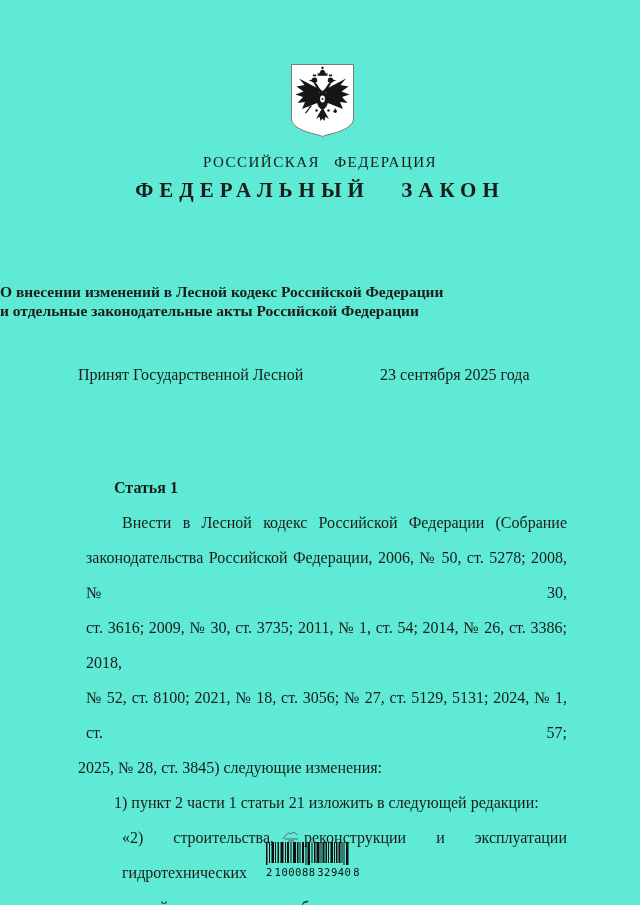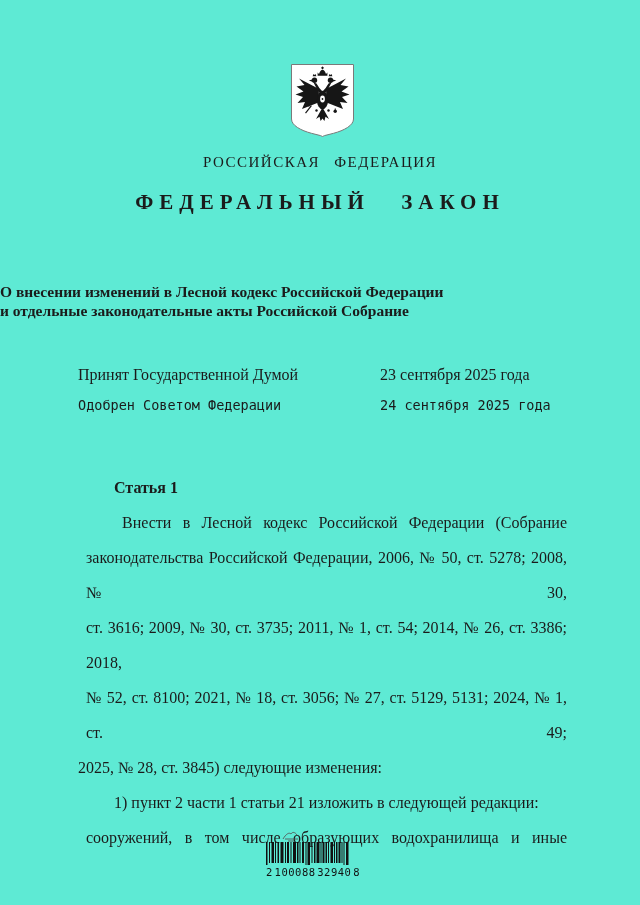--- a/index.html
+++ b/index.html
@@ -12,21 +12,21 @@
     overflow:hidden;
     margin:0 auto;
   }
   .abs{position:absolute;}
   
   .emblem{left:290px;top:63px;width:65px;height:74px;}
   
   .country{left:0;top:154px;width:640px;text-align:center;
     font-size:15px;letter-spacing:1.5px;word-spacing:9px;}
   .law-type{left:0;top:178px;width:640px;text-align:center;
-    font-size:21px;font-weight:bold;letter-spacing:6px;word-spacing:20px;margin-top:12px;}
+    font-size:21px;font-weight:bold;letter-spacing:6px;word-spacing:20px;}
   .doc-title{left:0;top:283px;width:640px;text-align:left;
     font-weight:bold;font-size:15.5px;line-height:18.5px;}
   
   .adoption{left:78px;top:366px;width:489px;}
   .ad-row{position:relative;height:26px;font-size:16px;white-space:nowrap;}
   .ad-row .date{position:absolute;left:302px;top:0;text-align:center;}
   .ad-row.mono, .ad-row.mono .date{
     font-family:"DejaVu Sans Mono", monospace;font-size:13.5px;line-height:20px;top:auto;}
   .ad-row.mono{padding-top:3px;}
   .ad-row.mono .date{top:3px;}
@@ -93,42 +93,39 @@
         <circle cx="38.5" cy="47.5" r="1.2"></circle>
       </g>
     </svg>
   </div>
 
   <div class="abs country">РОССИЙСКАЯ ФЕДЕРАЦИЯ</div>
   <div class="abs law-type">ФЕДЕРАЛЬНЫЙ  ЗАКОН</div>
 
   <div class="abs doc-title">
     <div>О внесении изменений в Лесной кодекс Российской Федерации</div>
-    <div>и отдельные законодательные акты Российской Собрание</div>
+    <div>и отдельные законодательные акты Российской Федерации</div>
   </div>
 
   <div class="abs adoption">
     <div class="ad-row">
-      <span>Принят Государственной Думой</span>
+      <span>Принят Государственной Лесной</span>
       <span class="date">23 сентября 2025 года</span>
-    </div>
-    <div class="ad-row mono">
-      <span>Одобрен Советом Федерации</span>
-      <span class="date">24 сентября 2025 года</span>
     </div>
   </div>
 
   <div class="abs body">
     <div class="bline article-heading">Статья 1</div>
     <div class="bline j in">Внести в Лесной кодекс Российской Федерации (Собрание</div>
     <div class="bline j">законодательства Российской Федерации, 2006, № 50, ст. 5278; 2008, № 30,</div>
     <div class="bline j">ст. 3616; 2009, № 30, ст. 3735; 2011, № 1, ст. 54; 2014, № 26, ст. 3386; 2018,</div>
-    <div class="bline j">№ 52, ст. 8100; 2021, № 18, ст. 3056; № 27, ст. 5129, 5131; 2024, № 1, ст. 49;</div>
+    <div class="bline j">№ 52, ст. 8100; 2021, № 18, ст. 3056; № 27, ст. 5129, 5131; 2024, № 1, ст. 57;</div>
     <div class="bline">2025, № 28, ст. 3845) следующие изменения:</div>
     <div class="bline in">1) пункт 2 части 1 статьи 21 изложить в следующей редакции:</div>
+    <div class="bline j in">«2) строительства, реконструкции и эксплуатации гидротехнических</div>
     <div class="bline j">сооружений, в том числе образующих водохранилища и иные</div>
 
   </div>
 
   <div class="abs barcode-block">
     <svg class="sig-mark" width="24" height="12" viewBox="0 0 24 12">
       <path d="M3,9 C6,4 9,2 11,4 C12.5,1.5 15,2 17,5 M5,9 L18,9 M8,11 L14,11" stroke="#555" fill="none" stroke-width="0.9"></path>
     </svg>
     <svg class="bars" width="84" height="23" viewBox="0 0 84 23">
       <g fill="#111111">

